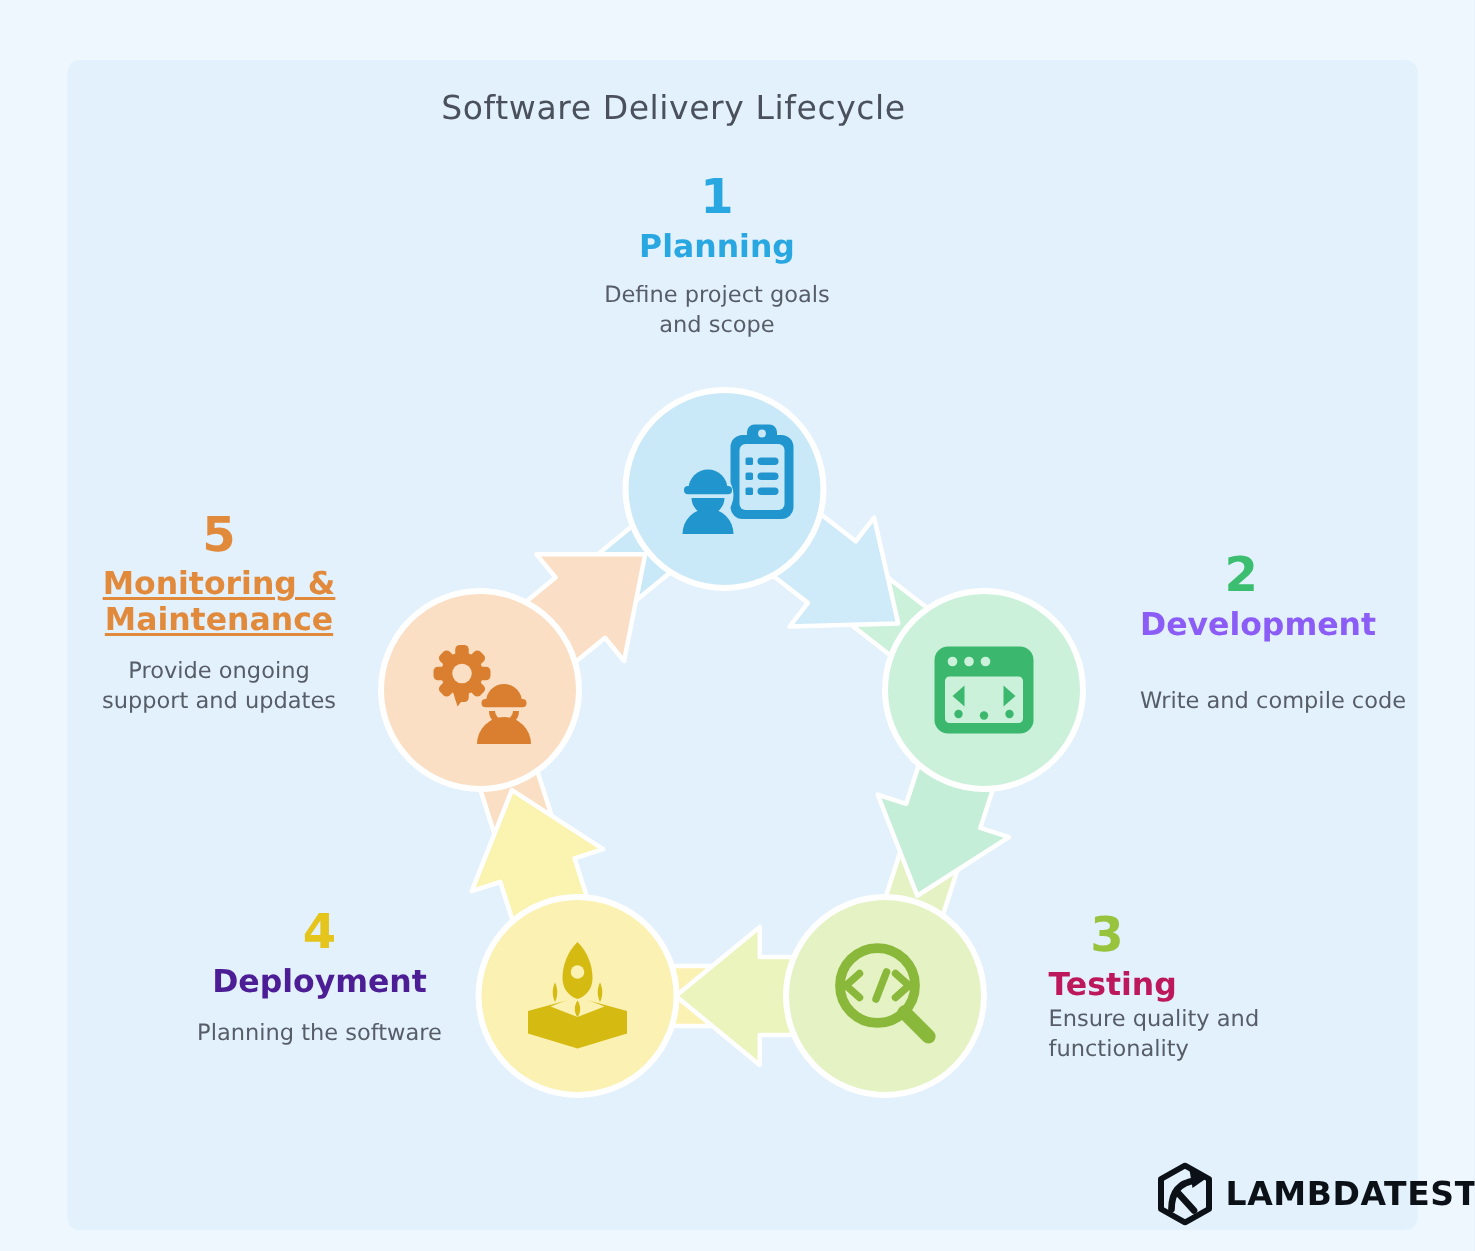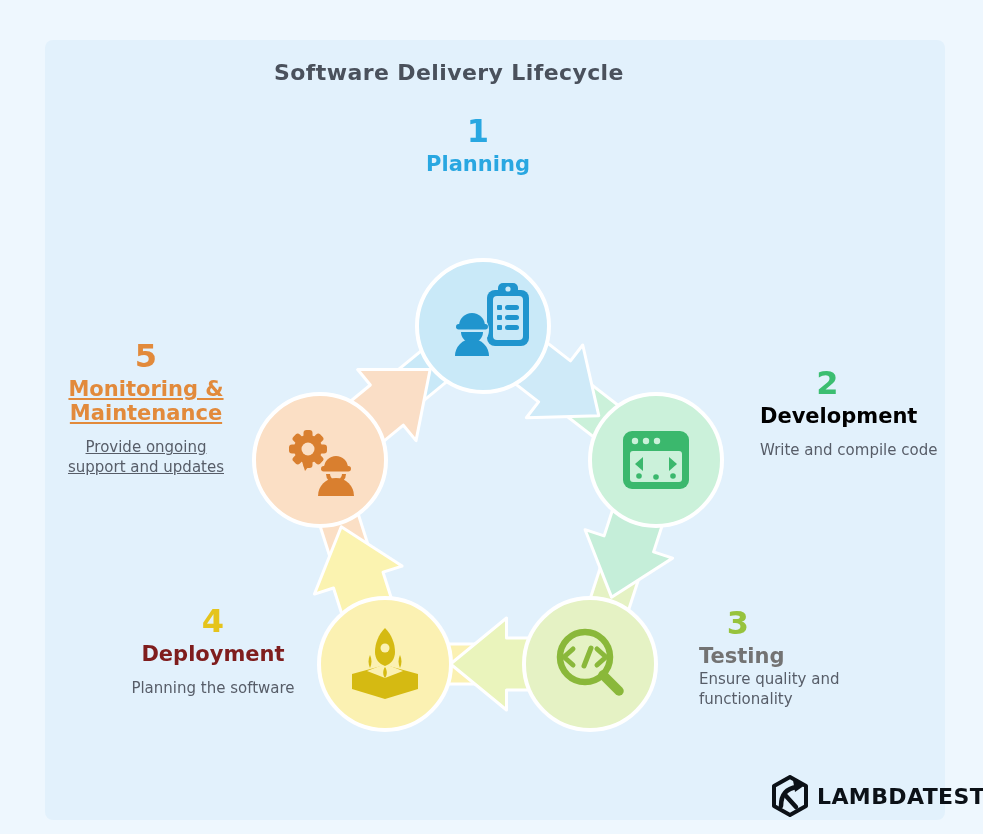--- a/index.html
+++ b/index.html
@@ -9,39 +9,39 @@
     font-family:"DejaVu Sans","Liberation Sans",sans-serif;
     position:relative;overflow:hidden;
   }
   .panel{
     position:absolute;left:45px;top:40px;right:38px;bottom:14px;
     background:#e2f1fc;border-radius:8px;
   }
   .stage-layer,.svg-layer{position:absolute;left:0;top:0;width:983px;height:834px;}
   .title{
     position:absolute;left:0;top:60px;width:898px;text-align:center;
-    font-size:22px;font-weight:700;color:#4a515c;letter-spacing:.4px;
+    font-size:22px;font-weight:400;color:#4a515c;letter-spacing:.4px;
   }
   .stage{position:absolute;text-align:center;}
   .stage .num{font-size:32px;font-weight:800;line-height:1.1;}
   .stage .name{font-size:21px;font-weight:700;line-height:1.15;margin-top:3px;}
   .stage .desc{font-size:15px;color:#575d68;line-height:1.32;margin-top:11px;}
   .s1{left:358px;top:114px;width:240px;}
   .s1 .desc{width:165px;margin-left:auto;margin-right:auto;}
   .s2{left:760px;top:366px;width:210px;text-align:left;}
   .s2 .num{width:135px;text-align:center;}
-  .s2 .desc{white-space:nowrap;margin-top:13px;}
+  .s2 .desc{white-space:nowrap;margin-top:30px;}
   .s3{left:699px;top:606px;width:170px;text-align:left;}
   .s3 .num{width:78px;text-align:center;}
   .s3 .desc{width:145px;margin-top:2px;}
   .s4{left:93px;top:604px;width:240px;}
   .s4 .desc{white-space:nowrap;margin-top:13px;}
   .s5{left:26px;top:339px;width:240px;}
   .s5 .name{width:172px;margin:3px auto 0 auto;text-decoration:underline;}
-  .s5 .desc{width:158px;margin:13px auto 16px auto;text-decoration:underline;}
+  .s5 .desc{width:158px;margin:13px auto 16px auto;}
   .brand{
     position:absolute;left:771px;top:775px;display:flex;align-items:center;gap:8px;
   }
   .brand .wordmark{
     font-size:22px;font-weight:800;color:#0c1117;letter-spacing:.4px;
   }
 </style>
 </head>
 <body>
 
@@ -140,34 +140,35 @@
     <path d="M6,14 a10,10 0 0 0 20,0 z"></path>
     <path d="M10,14 a6,6 0 0 0 12,0 z" fill="#fbdfc5"></path>
     <path d="M-2,36 a18,18 0 0 1 36,0 z"></path>
   </g>
 </svg>
 
 <div class="stage-layer">
   <div class="stage s1">
     <div class="num" style="color: rgb(41, 167, 225);">1</div>
     <div class="name" style="color: rgb(41, 167, 225);">Planning</div>
+    <div class="desc">Define project goals and scope</div>
   </div>
   <div class="stage s2">
     <div class="num" style="color: rgb(60, 190, 113);">2</div>
-    <div class="name" style="color: #000000;">Development</div>
+    <div class="name" style="color: #8b5cf6;">Development</div>
     <div class="desc">Write and compile code</div>
   </div>
   <div class="stage s3">
     <div class="num" style="color: rgb(151, 195, 61);">3</div>
-    <div class="name" style="color: #737373;">Testing</div>
+    <div class="name" style="color: #be185d;">Testing</div>
     <div class="desc">Ensure quality and functionality</div>
   </div>
   <div class="stage s4">
     <div class="num" style="color: rgb(229, 196, 28);">4</div>
-    <div class="name" style="color: #7f1d1d;">Deployment</div>
+    <div class="name" style="color: #4c1d95;">Deployment</div>
     <div class="desc">Planning the software</div>
   </div>
   <div class="stage s5">
     <div class="num" style="color: rgb(226, 138, 59);">5</div>
     <div class="name" style="color: rgb(226, 138, 59);">Monitoring &amp; Maintenance</div>
     <div class="desc">Provide ongoing support and updates</div>
   </div>
 </div>
 
 <div class="brand">

